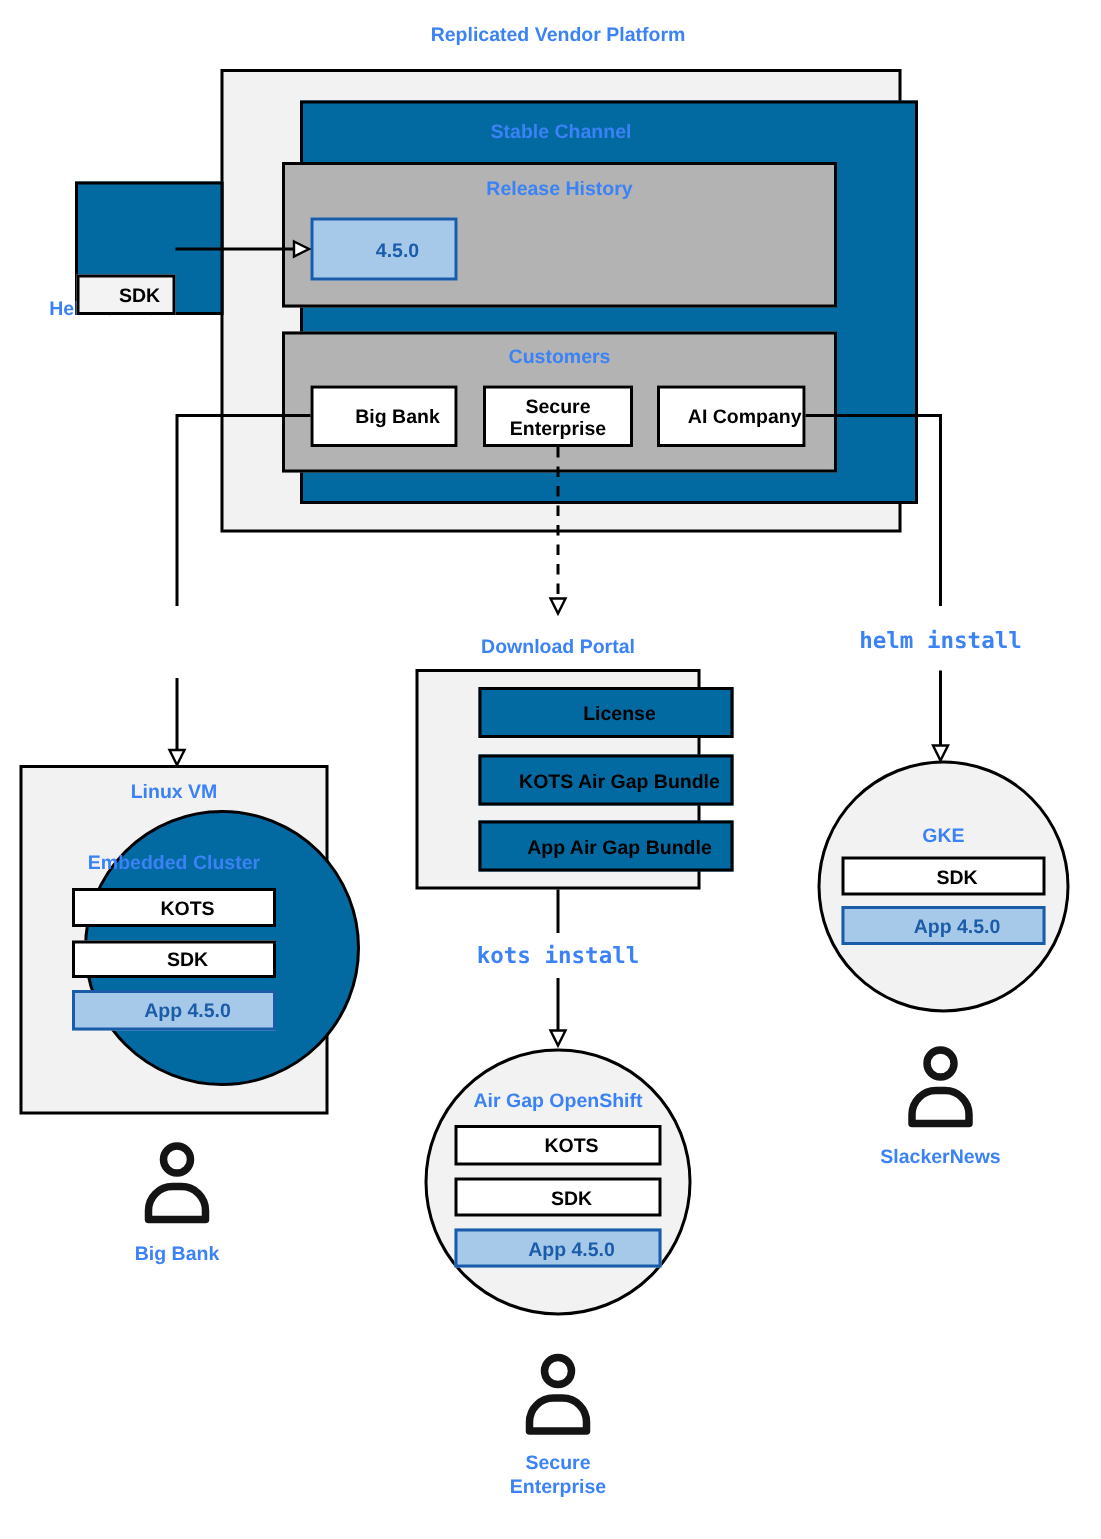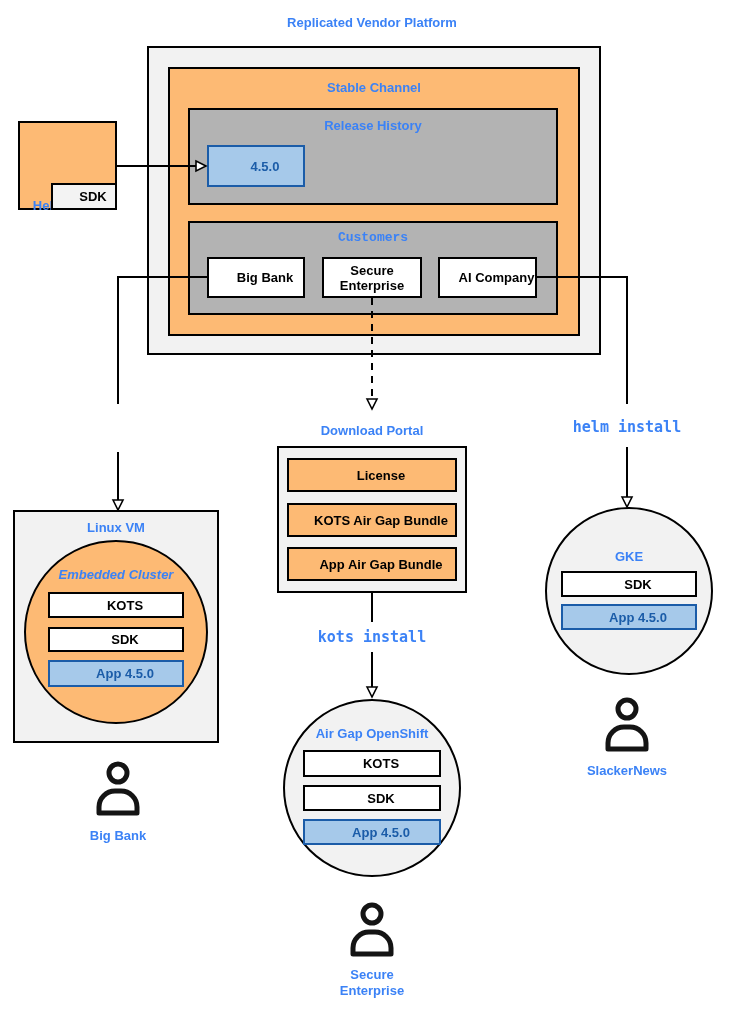--- a/index.html
+++ b/index.html
@@ -2,21 +2,21 @@
 <html><head>
 <meta charset="utf-8">
 <style>
   html,body{margin:0;padding:0;background:#fff;}
   .canvas{
     position:relative;width:734px;height:1026px;background:#fff;overflow:hidden;
     font-family:"Liberation Sans","DejaVu Sans",sans-serif;
   }
   .box{position:absolute;border:2px solid #000;box-sizing:border-box;}
   .fill-l{background:#f2f2f2;}
-  .fill-m{background:#fdba74;}
+  .fill-m{background:#0369a1;margin-left:32px;}
   .fill-d{background:#b3b3b3;}
   .fill-w{background:#ffffff;}
   .fill-sdk{background:#f3f3f3;}
   .blue{background:#a6c9ea;border:2px solid #1b5ca8;color:#1b5ca8;}
   .lbl{position:absolute;font-weight:bold;font-size:13px;color:#3b82f6;text-align:center;line-height:16px;}
   .mono{font-family:"DejaVu Sans Mono","Liberation Mono",monospace;font-size:15px;font-weight:bold;}
   .cbox{display:flex;align-items:center;justify-content:center;font-weight:bold;font-size:13px;text-align:center;line-height:15px;padding-left:18px;}
   .circle{position:absolute;border:2px solid #000;border-radius:50%;box-sizing:border-box;}
   .overlay{position:absolute;left:0;top:0;z-index:6;pointer-events:none;}
   .person{position:absolute;width:48px;height:56px;}
@@ -30,42 +30,42 @@
 
   <div class="box fill-l" style="left:147px;top:46px;width:454px;height:309px;"></div>
   <div class="box fill-m" style="left:168px;top:67px;width:412px;height:269px;"></div>
   <div class="lbl" style="left:224px;top:80px;width:300px;">Stable Channel</div>
 
   <div class="box fill-d" style="left:188px;top:108px;width:370px;height:97px;"></div>
   <div class="lbl" style="left:223px;top:118px;width:300px;">Release History</div>
   <div class="box blue cbox" style="left:207px;top:145px;width:98px;height:42px;">4.5.0</div>
 
   <div class="box fill-d" style="left:188px;top:221px;width:370px;height:94px;"></div>
-  <div class="lbl" style="left:223px;top:230px;width:300px;font-family:Liberation Mono, monospace;">Customers</div>
+  <div class="lbl" style="left:223px;top:230px;width:300px;">Customers</div>
   <div class="box fill-w cbox" style="left:207px;top:257px;width:98px;height:41px;">Big Bank</div>
   <div class="box fill-w cbox" style="left:322px;top:257px;width:100px;height:41px;padding:0 8px;">Secure Enterprise</div>
   <div class="box fill-w cbox" style="left:438px;top:257px;width:99px;height:41px;">AI Company</div>
 
   <div class="box fill-m" style="left:18px;top:121px;width:99px;height:89px;"></div>
   <div class="lbl" style="left:18px;top:158px;width:99px;margin-top:40px;">Helm Chart</div>
   <div class="box fill-sdk cbox" style="left:51px;top:183px;width:66px;height:27px;">SDK</div>
 
   <div class="lbl mono" style="left:552px;top:419px;width:150px;">helm install</div>
   <div class="lbl mono" style="left:297px;top:629px;width:150px;">kots install</div>
 
   <div class="lbl" style="left:297px;top:423px;width:150px;">Download Portal</div>
   <div class="box fill-l" style="left:277px;top:446px;width:190px;height:147px;"></div>
   <div class="box fill-m cbox" style="left:287px;top:458px;width:170px;height:34px;">License</div>
   <div class="box fill-m cbox" style="left:287px;top:547px;width:170px;height:34px;">App Air Gap Bundle</div>
   <div class="box fill-m cbox" style="left:287px;top:503px;width:170px;height:34px;">KOTS Air Gap Bundle</div>
 
   <div class="box fill-l" style="left:13px;top:510px;width:206px;height:233px;"></div>
   <div class="lbl" style="left:13px;top:520px;width:206px;">Linux VM</div>
   <div class="circle fill-m" style="left:24px;top:540px;width:184px;height:184px;"></div>
-  <div class="lbl" style="left:24px;top:567px;width:184px;font-style:italic;">Embedded Cluster</div>
+  <div class="lbl" style="left:24px;top:567px;width:184px;">Embedded Cluster</div>
   <div class="box fill-w cbox" style="left:48px;top:592px;width:136px;height:26px;">KOTS</div>
   <div class="box fill-w cbox" style="left:48px;top:627px;width:136px;height:25px;">SDK</div>
   <div class="box blue cbox" style="left:48px;top:660px;width:136px;height:27px;">App 4.5.0</div>
 
   <div class="circle fill-l" style="left:545px;top:507px;width:168px;height:168px;"></div>
   <div class="lbl" style="left:545px;top:549px;width:168px;">GKE</div>
   <div class="box fill-w cbox" style="left:561px;top:571px;width:136px;height:26px;">SDK</div>
   <div class="box blue cbox" style="left:561px;top:604px;width:136px;height:26px;">App 4.5.0</div>
 
   <div class="circle fill-l" style="left:283px;top:699px;width:178px;height:178px;"></div>

